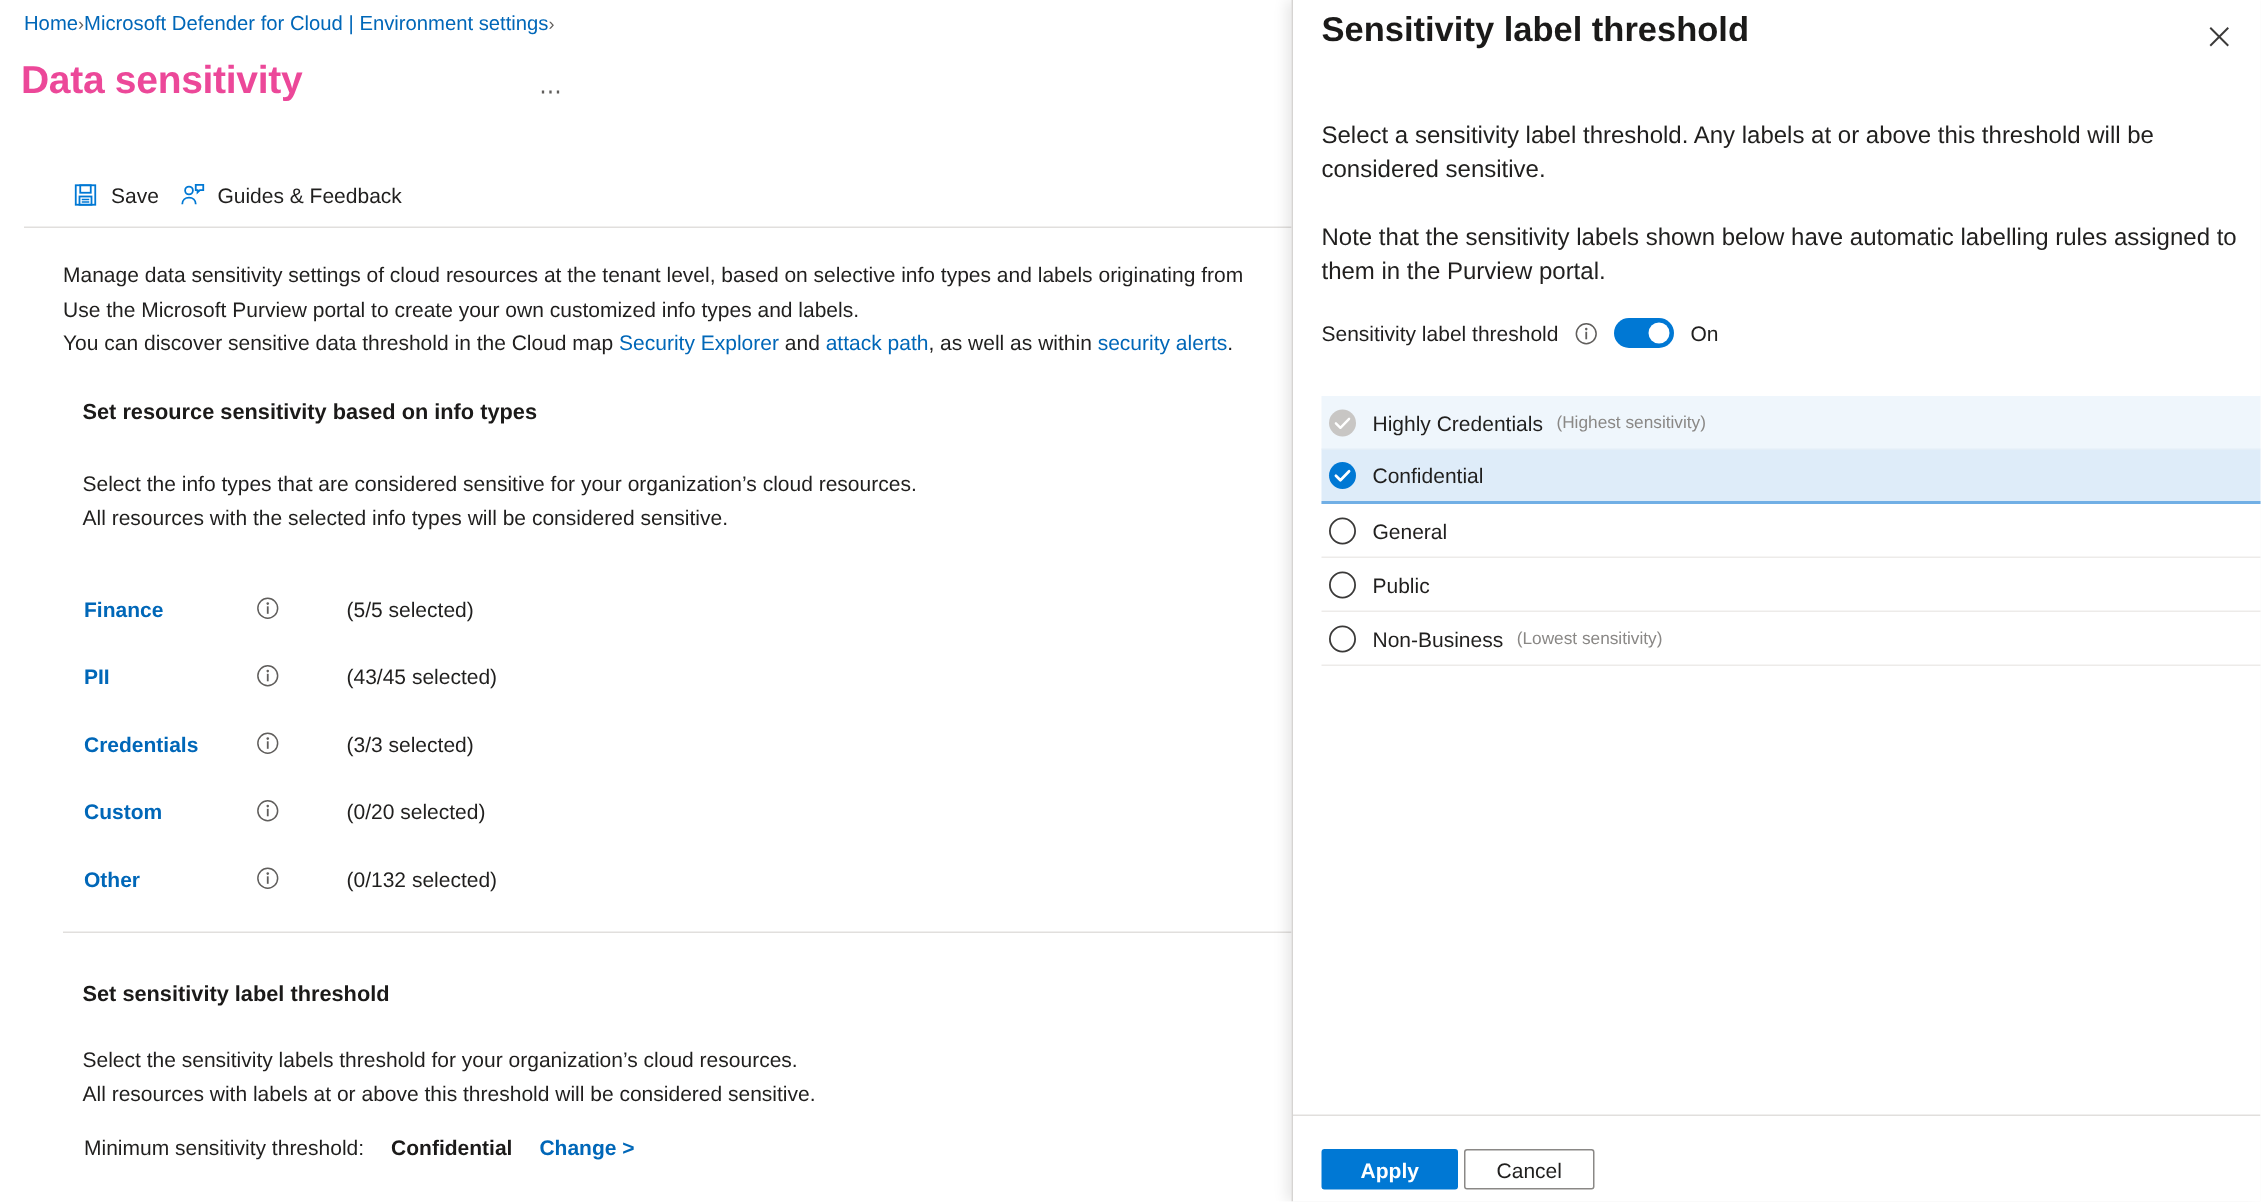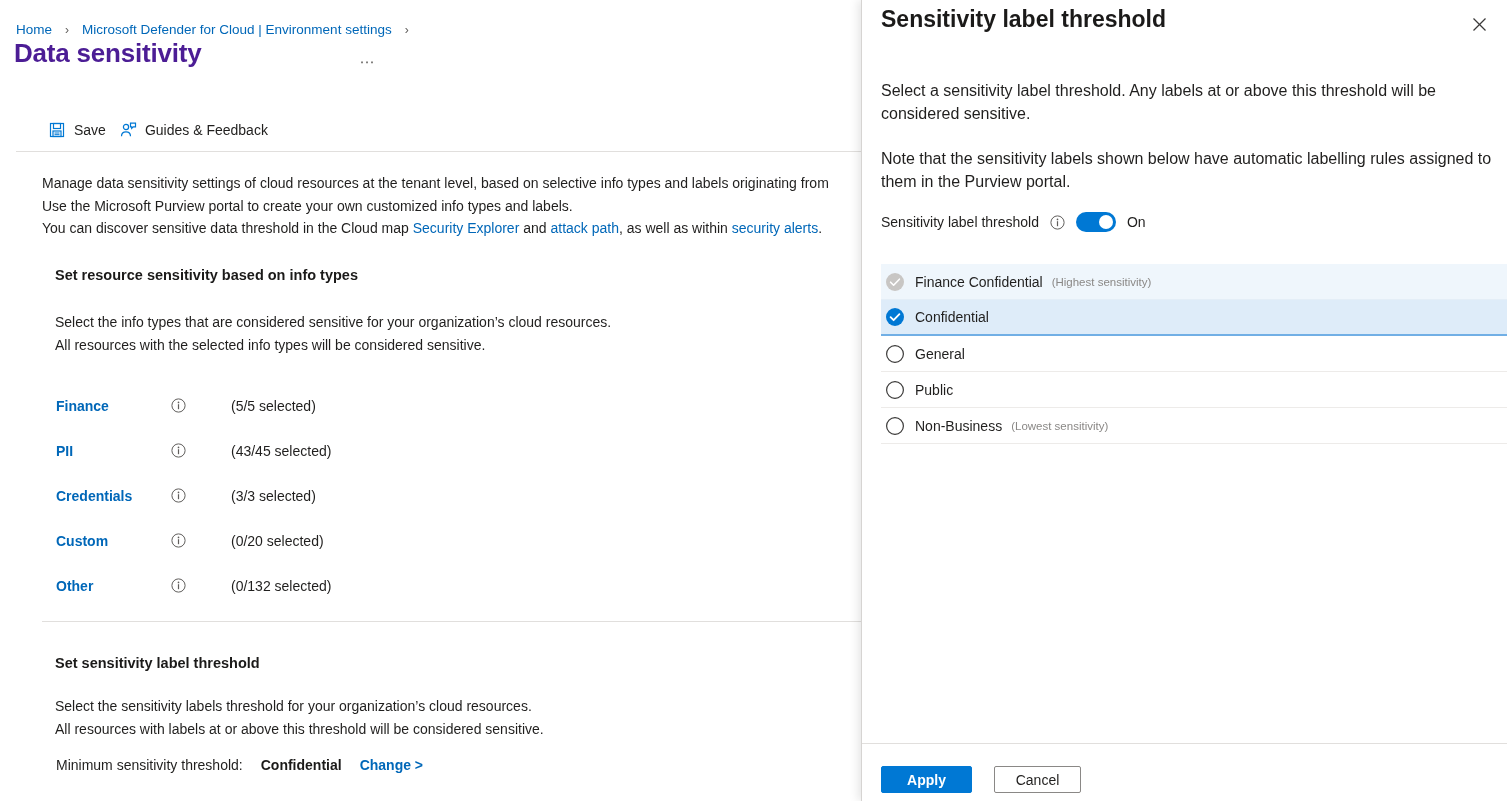--- a/index.html
+++ b/index.html
@@ -10,30 +10,30 @@
     font-family: "Liberation Sans", sans-serif;
     color: #1b1a19;
     overflow: hidden;
   }
   #root { position: relative; width: 1507px; height: 801px; background:#fff; }
 
   
   .main-page { position:absolute; left:0; top:0; width:880px; height:801px; background:#fff; }
 
   .breadcrumb {
-    position:absolute; left:16px; top:22px;
+    position:absolute; left:16px; top:8px;
     font-size:13.5px; color:#323130;
-    display:flex; align-items:center; gap:13px;
+    display:flex; align-items:center; gap:0;
     white-space:nowrap;
   }
   .bc-link { color:#0067b8; cursor:pointer; }
   .bc-sep { color:#605e5c; font-size:12px; }
 
   .page-title-row { position:absolute; left:14px; top:34px; display:flex; align-items:center; }
-  .page-title { font-size:26px; font-weight:600; color:#4c1d95; letter-spacing:-0.2px; }
+  .page-title { font-size:26px; font-weight:600; color:#ec4899; letter-spacing:-0.2px; }
   .ellipsis-btn {
     margin-left:152px; font-size:15px; color:#605e5c;
     letter-spacing:1.5px; cursor:pointer; line-height:1; padding:4px 6px;
     align-self:flex-start; margin-top:16px;
   }
 
   .toolbar { position:absolute; left:44px; top:118px; display:flex; align-items:center; gap:5px; }
   .tb-item { display:flex; align-items:center; gap:8px; cursor:pointer; font-size:14px; color:#201f1e; padding:3px 4px; }
   .tb-ico { width:18px; height:18px; display:block; }
 
@@ -97,21 +97,21 @@
     display:flex; align-items:center; height:36px;
     border-bottom:1px solid #edebe9; padding-left:4px; cursor:pointer;
   }
   .lbl-row.sel-disabled { background:#eff6fc; border-bottom:1px solid #e4eef7; }
   .lbl-row.sel-active { background:#deecf9; border-bottom:2px solid #71afe5; }
   .mark { width:30px; display:flex; align-items:center; justify-content:flex-start; }
   .lbl-name { font-size:14px; color:#201f1e; }
   .lbl-hint { font-size:11.5px; color:#8a8886; margin-left:9px; }
 
   .panel-footer-div { position:absolute; left:0; top:743px; width:645px; height:1px; background:#e1dfdd; }
-  .panel-actions { position:absolute; left:19px; top:766px; display:flex; gap:22px; }
+  .panel-actions { position:absolute; left:19px; top:766px; display:flex; gap:4px; }
   .btn { font-family:"Liberation Sans", sans-serif; font-size:14px; height:27px; padding:0 14px; cursor:pointer; border-radius:2px; }
   .btn-primary { background:#0078d4; color:#ffffff; border:1px solid #0078d4; font-weight:600; min-width:91px; }
   .btn-secondary { background:#ffffff; color:#201f1e; border:1px solid #8a8886; min-width:87px; }
 </style>
 </head>
 <body>
 
 <div id="root">
 
   <div class="main-page">
@@ -272,21 +272,21 @@
 
     <div class="label-list">
 
       <div class="lbl-row sel-disabled">
         <span class="mark">
           <svg width="20" height="20" viewBox="0 0 20 20">
             <circle cx="10" cy="10" r="9" fill="#c8c6c4"></circle>
             <path d="M5.6 10.2l3 3 5.8-6" fill="none" stroke="#ffffff" stroke-width="1.6" stroke-linecap="round" stroke-linejoin="round"></path>
           </svg>
         </span>
-        <span class="lbl-name">Finance Confidential</span>
+        <span class="lbl-name">Highly Credentials</span>
         <span class="lbl-hint">(Highest sensitivity)</span>
       </div>
 
       <div class="lbl-row sel-active">
         <span class="mark">
           <svg width="20" height="20" viewBox="0 0 20 20">
             <circle cx="10" cy="10" r="9" fill="#0078d4"></circle>
             <path d="M5.6 10.2l3 3 5.8-6" fill="none" stroke="#ffffff" stroke-width="1.8" stroke-linecap="round" stroke-linejoin="round"></path>
           </svg>
         </span>

